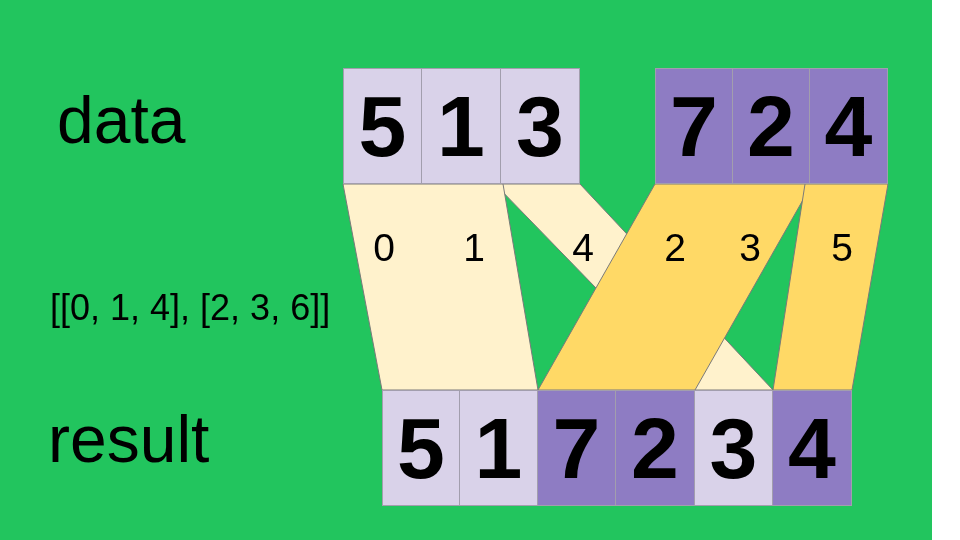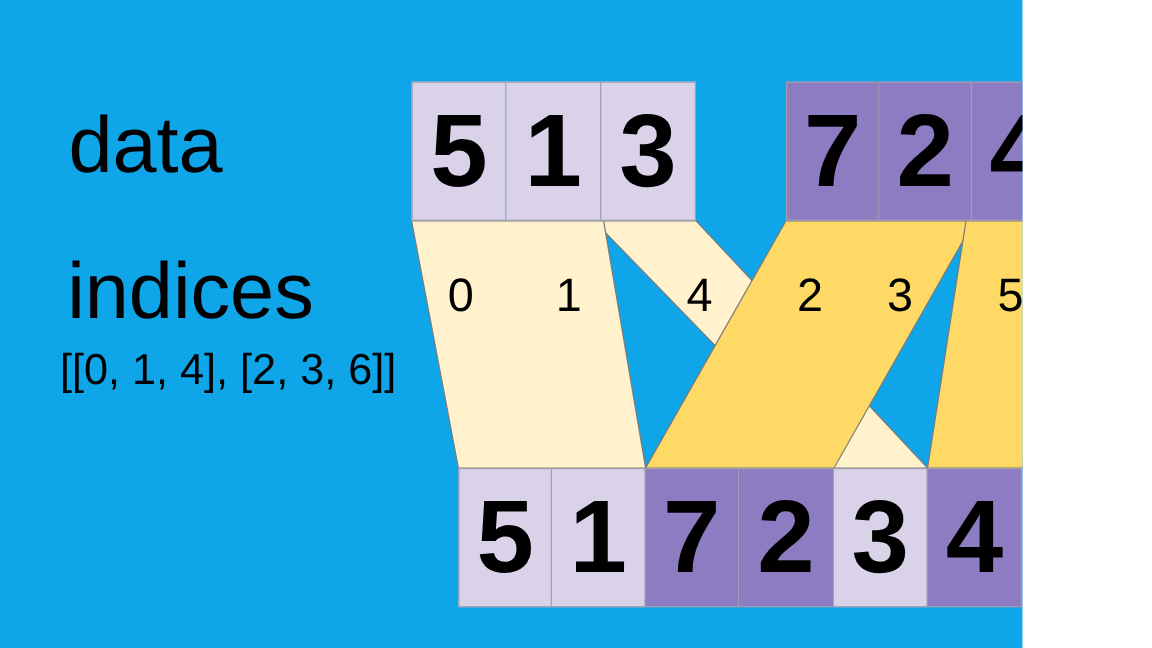--- a/index.html
+++ b/index.html
@@ -1,21 +1,21 @@
 <!DOCTYPE html>
 <html><head>
 <meta charset="utf-8">
 <style>
   html, body { margin: 0; padding: 0; background: #ffffff; }
   .stage {
     position: relative;
-    width: 852px;
+    width: 932px;
     height: 540px;
     overflow: hidden;
-    background: #0ea5e9;
+    background: #22c55e;
     font-family: "Liberation Sans", sans-serif;
   }
   .stage svg { position: absolute; left: 0; top: 0; }
 
   .side-label {
     position: absolute;
     color: #000;
     font-size: 66px;
     line-height: 1;
     white-space: nowrap;
@@ -65,22 +65,22 @@
     <polygon points="495,184 580,184 773,390 695,390" stroke-width="1" stroke="#7a7a7a" fill="#fff2cc"></polygon>
 
     <polygon points="343,184 503,184 538,390 382,390" stroke-width="1" stroke="#7a7a7a" fill="#fff2cc"></polygon>
 
     <polygon points="655,184 812,184 695,390 538,390" stroke-width="1" stroke="#7a7a7a" fill="#ffd966"></polygon>
 
     <polygon points="805,184 888,184 852,390 773,390" stroke-width="1" stroke="#7a7a7a" fill="#ffd966"></polygon>
   </svg>
 
   <div class="side-label" style="left:57px; top:87px">data</div>
-  <div class="side-label" style="left:56px; top:209px">indices</div>
   <div class="indices-value" style="left:50px; top:290px">[[0, 1, 4], [2, 3, 6]]</div>
+  <div class="side-label" style="left:48px; top:406px">result</div>
 
   <div class="row" style="left:343px; top:68px">
     <div class="cell" style="width: 79px; background-color: rgb(217, 210, 233);">5</div>
     <div class="cell" style="width: 79px; background-color: rgb(217, 210, 233);">1</div>
     <div class="cell" style="width: 79px; background-color: rgb(217, 210, 233);">3</div>
   </div>
 
   <div class="row" style="left:655px; top:68px">
     <div class="cell" style="width: 78px; background-color: rgb(142, 124, 195);">7</div>
     <div class="cell" style="width: 77px; background-color: rgb(142, 124, 195);">2</div>

